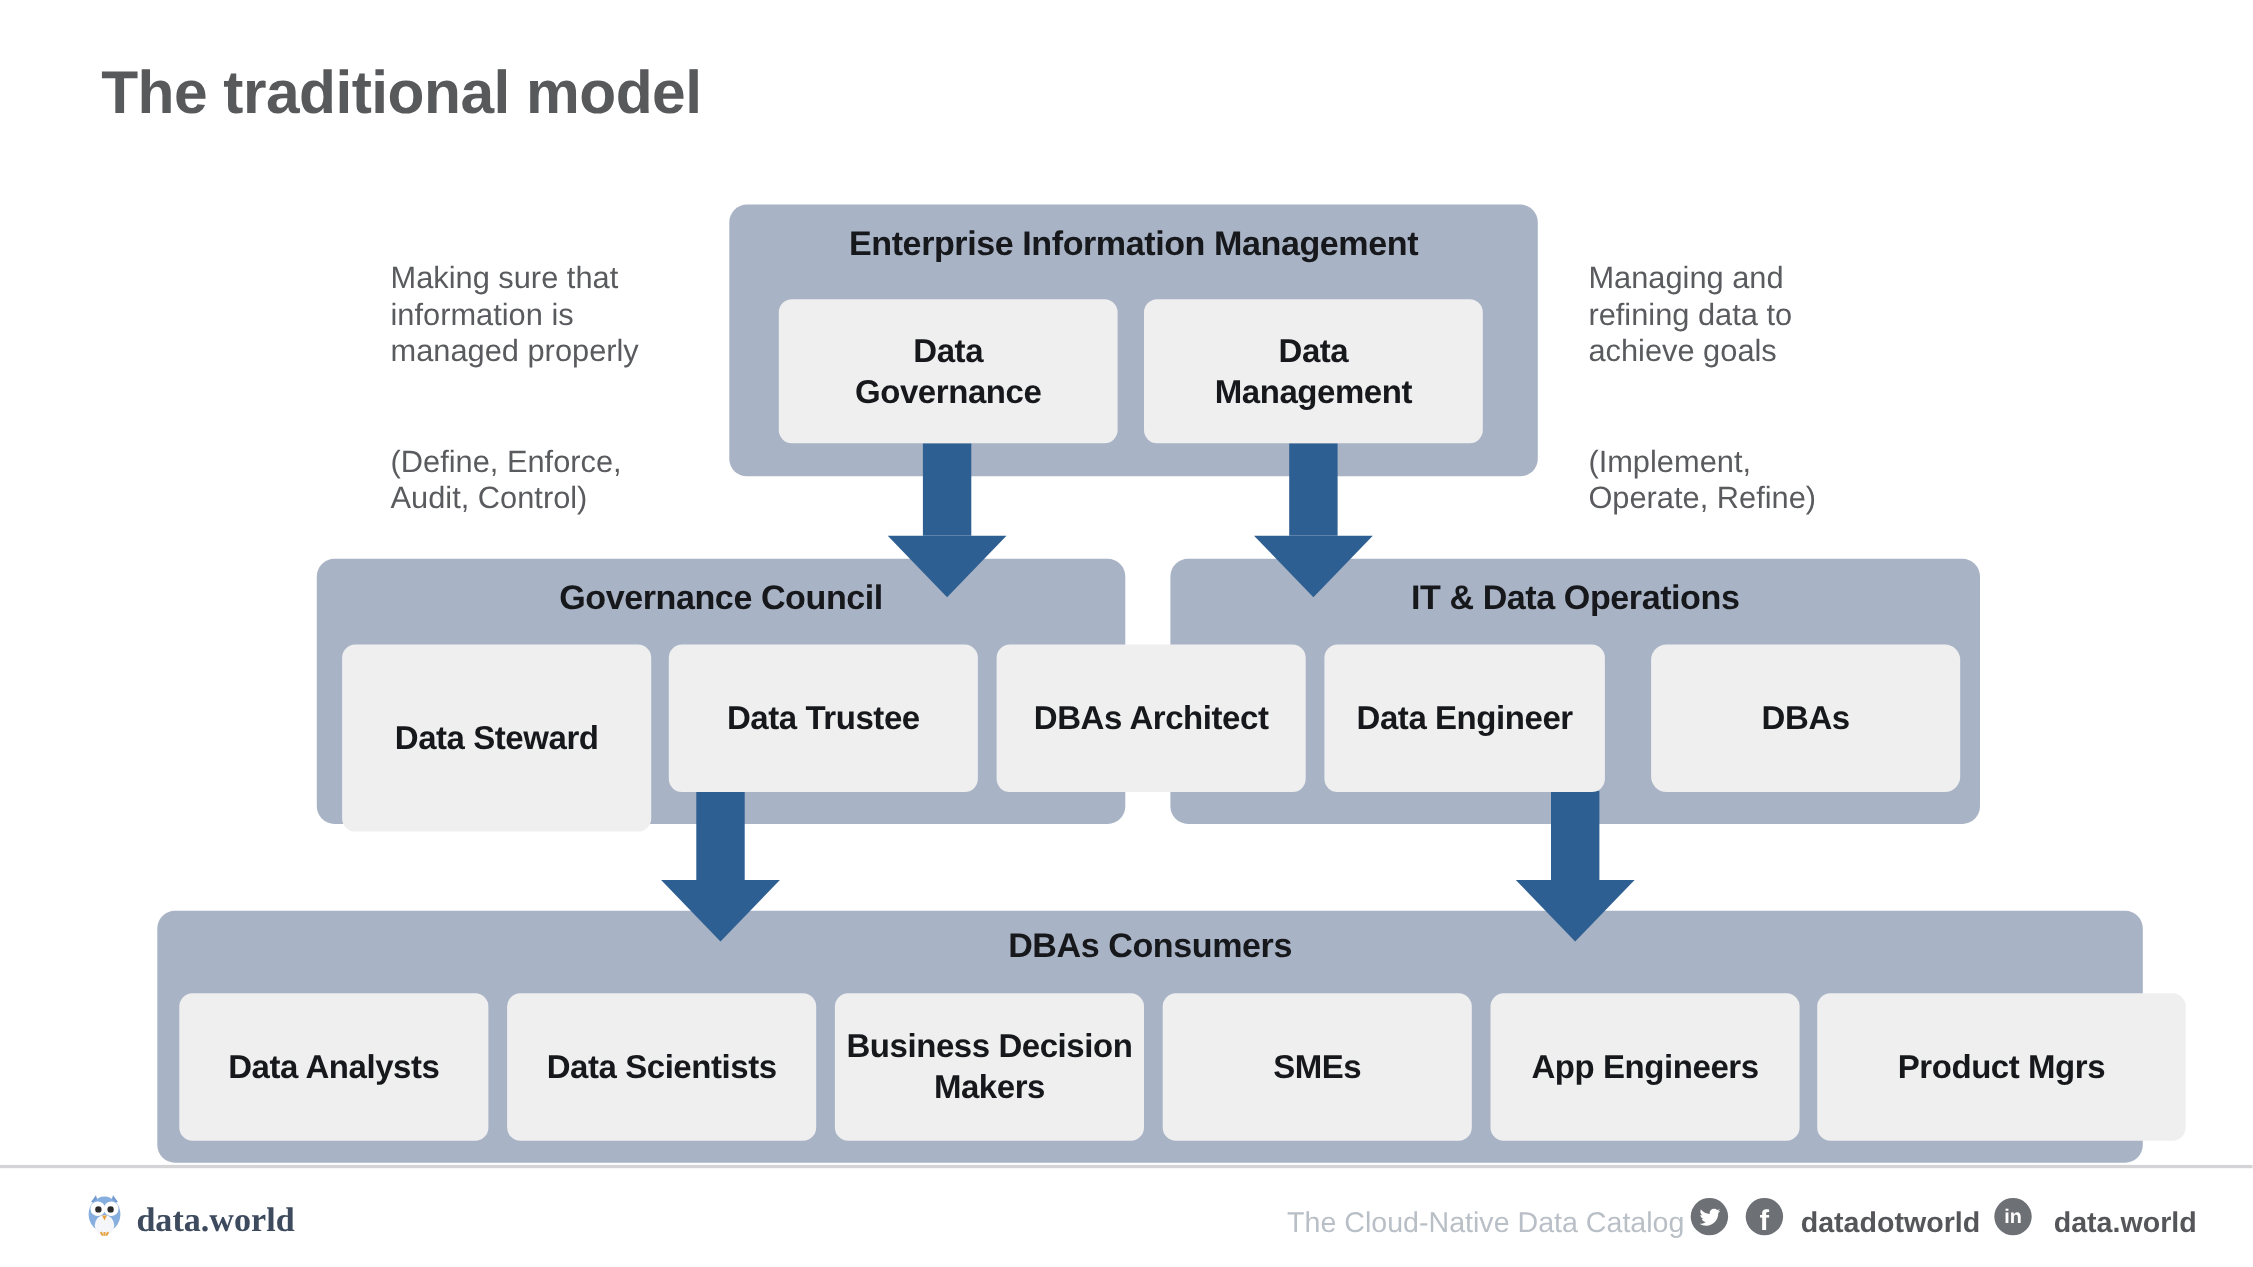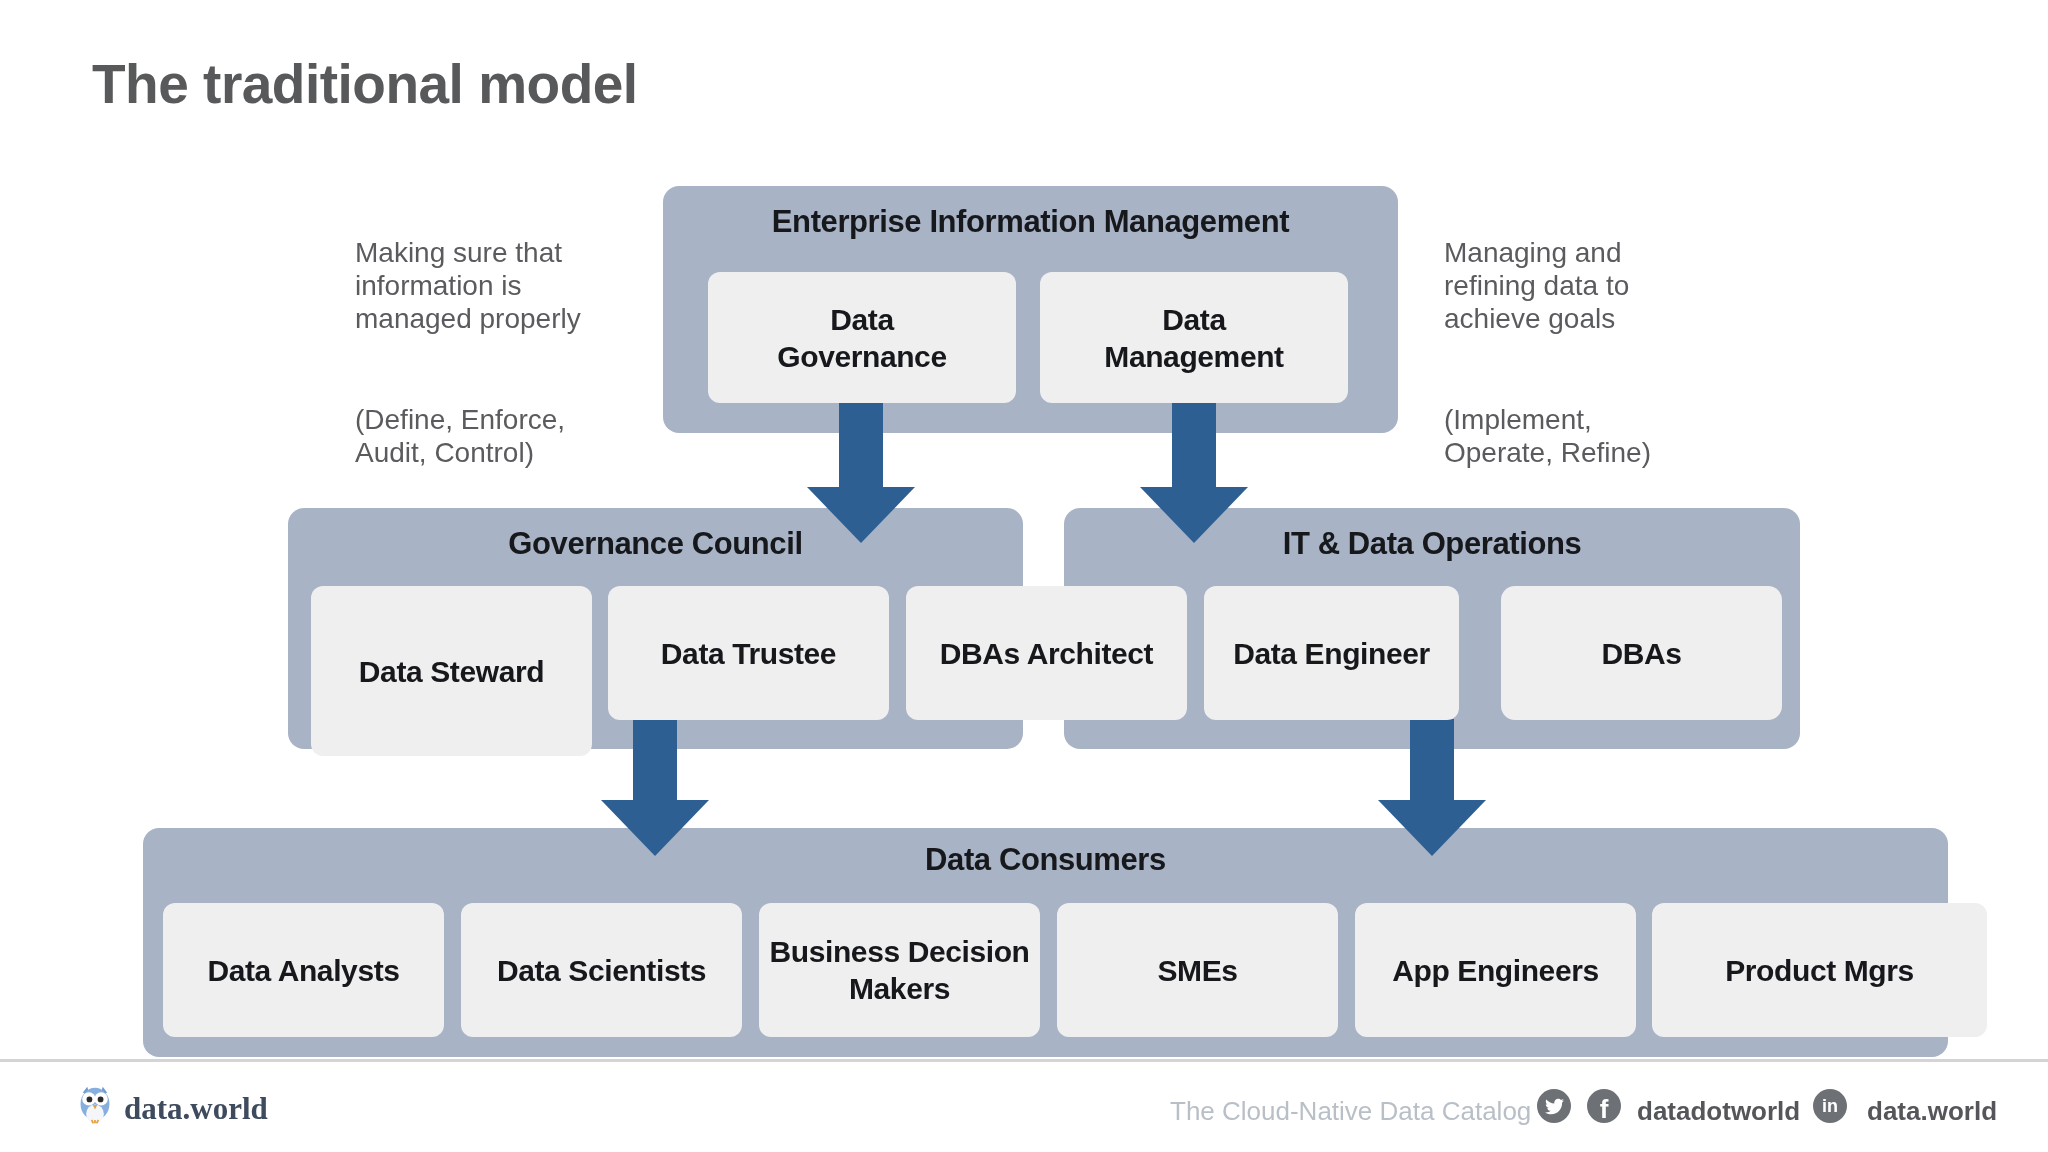--- a/index.html
+++ b/index.html
@@ -129,21 +129,21 @@
   <div class="container eim">
     <div class="container-title">Enterprise Information Management</div>
   </div>
   <div class="container council">
     <div class="container-title">Governance Council</div>
   </div>
   <div class="container itops">
     <div class="container-title">IT &amp; Data Operations</div>
   </div>
   <div class="container consumers">
-    <div class="container-title">Data Consumers</div>
+    <div class="container-title">DBAs Consumers</div>
   </div>
 
   <div class="arrow a1">
       <div class="shaft"></div>
       <div class="head"></div>
     </div>
   <div class="arrow a2">
       <div class="shaft"></div>
       <div class="head"></div>
     </div>

